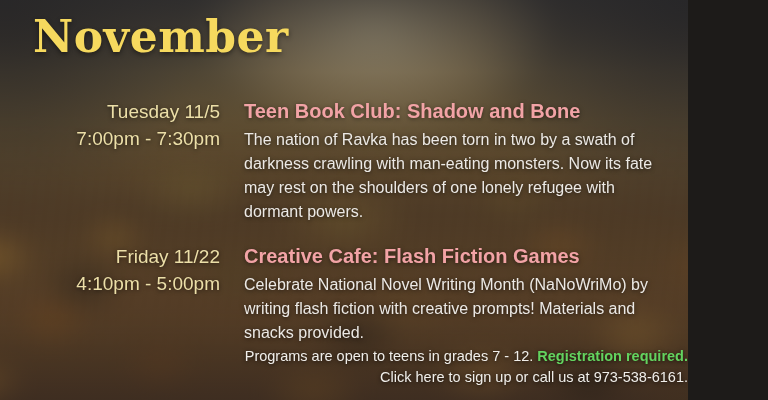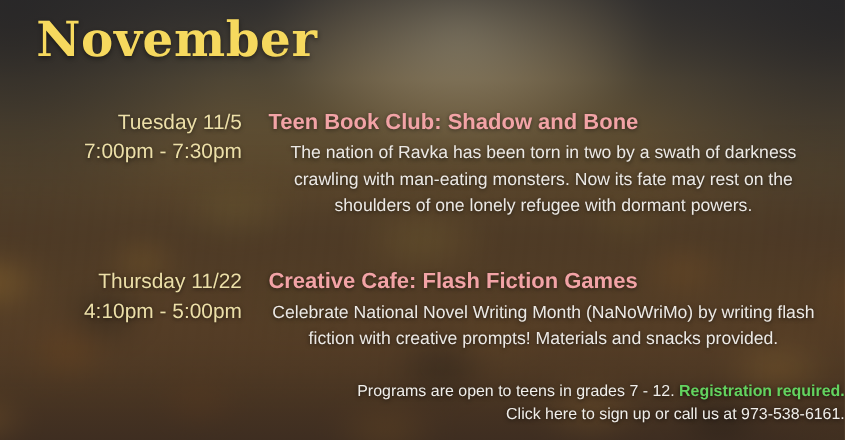--- a/index.html
+++ b/index.html
@@ -3,21 +3,21 @@
 <meta charset="utf-8">
 <style>
   html, body {
     margin: 0;
     padding: 0;
     background: #1d1b19;
   }
 
   #flyer {
     position: relative;
-    width: 768px;
+    width: 688px;
     height: 400px;
     overflow: hidden;
     font-family: "Liberation Sans", sans-serif;
     background: #4a4239;
   }
 
   
   .bg-layer {
     position: absolute;
     inset: -40px;
@@ -161,21 +161,20 @@
     line-height: 26px;
     margin-bottom: 4px;
     text-shadow: 0 1px 4px rgba(0,0,0,0.5);
   }
 
   .event-desc {
     font-size: 16px;
     line-height: 24px;
     color: #ece9e5;
     text-shadow: 0 1px 4px rgba(0,0,0,0.6);
-    text-align: center;
   }
 
   .footer {
     position: absolute;
     left: 0;
     right: 0;
     bottom: 12px;
     text-align: right;
     font-size: 14.5px;
     line-height: 21px;
@@ -210,21 +209,21 @@
         <span class="time">7:00pm - 7:30pm</span>
       </div>
       <div class="details">
         <div class="event-title">Teen Book Club: Shadow and Bone</div>
         <div class="event-desc">The nation of Ravka has been torn in two by a swath of darkness crawling with man-eating monsters. Now its fate may rest on the shoulders of one lonely refugee with dormant powers.</div>
       </div>
     </div>
 
     <div class="event event-2">
       <div class="when">
-        <span class="day">Thursday 11/22</span>
+        <span class="day">Friday 11/22</span>
         <span class="time">4:10pm - 5:00pm</span>
       </div>
       <div class="details">
         <div class="event-title">Creative Cafe: Flash Fiction Games</div>
         <div class="event-desc">Celebrate National Novel Writing Month (NaNoWriMo) by writing flash fiction with creative prompts! Materials and snacks provided.</div>
       </div>
     </div>
 
     <div class="footer">
       <span class="footer-line">

